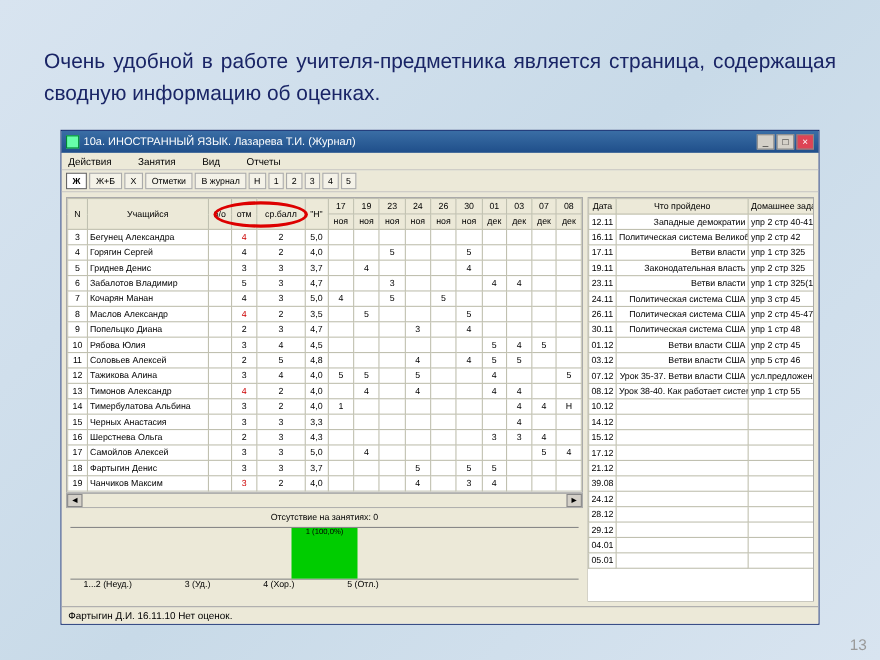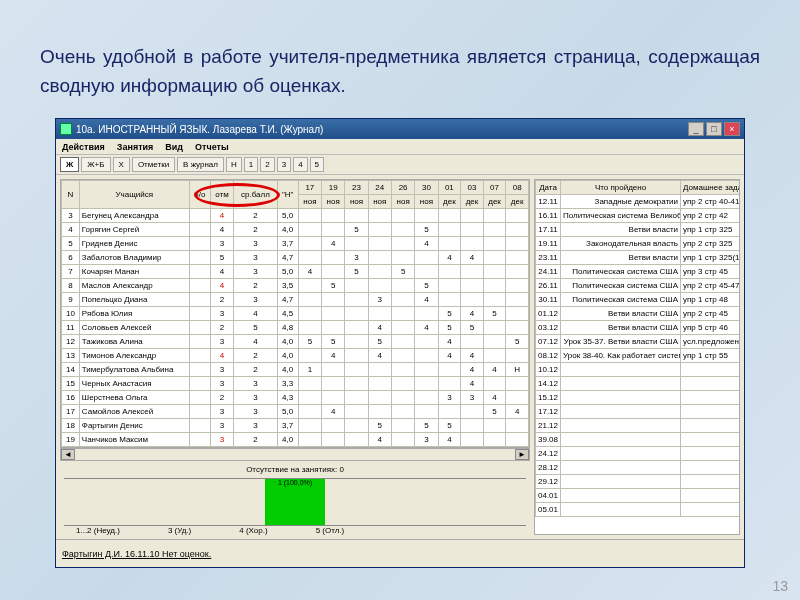--- a/index.html
+++ b/index.html
@@ -33,21 +33,21 @@
     font-size: 10px;
     padding: 0 4px;
   }
   .titlebar .icon { width:12px; height:12px; background:#6fa; border:1px solid #083; margin-right:4px; }
   .titlebar .title { flex:1; }
   .winbtns { display:flex; gap:2px; }
   .winbtn { width:16px; height:14px; background:#d4d0c8; border:1px solid #888; font-size:9px; text-align:center; line-height:12px; color:#222; }
   .winbtn.close { background:#d45; color:#fff; }
   .menubar {
     height:16px; background:#ece9d8; border-bottom:1px solid #bbb;
-    display:flex; gap:12px; padding:0 6px; font-size:9px; align-items:center;font-weight:bold;
+    display:flex; gap:24px; padding:0 6px; font-size:9px; align-items:center;
   }
   .toolbar {
     height:20px; background:#ece9d8; border-bottom:1px solid #bbb;
     display:flex; gap:2px; padding:2px 4px; align-items:center;
   }
   .tbtn {
     border:1px solid #aaa; background:#f4f2e8;
     font-size:8px; padding:1px 5px; height:15px; line-height:12px;
   }
   .tbtn.active { background:#fff; border-color:#666; font-weight:bold; }
@@ -80,22 +80,22 @@
   .chartbox {
     display:flex; align-items:flex-end; gap:60px;
     height:48px; border-top:1px solid #888; border-bottom:1px solid #888;
     padding:0 24px; position:relative; margin-top:4px;
   }
   .chartbox .bar {
     width:60px; background:#0c0; text-align:center; font-size:7px;
   }
   .chartlabels { display:flex; gap:48px; font-size:8px; padding:0 12px; }
   .statusbar {
-    height:28px; background:#ece9d8; border-top:1px solid #aaa;
-    font-size:9px; padding:0 6px; display:flex; align-items:center;text-decoration:underline;
+    height:16px; background:#ece9d8; border-top:1px solid #aaa;
+    font-size:9px; padding:0 6px; display:flex; align-items:center;
   }
   .pagenum {
     position:absolute; right:12px; bottom:6px; font-size:14px; color:#999;
   }
   .scrollbar-h { height:14px; background:#ece9d8; display:flex; border:1px solid #aaa; }
   .scrollbar-h .arrow { width:14px; background:#d4d0c8; border:1px solid #888; text-align:center; font-size:8px; }
   .right table.grid td.topic { text-align:right; max-width:120px; overflow:hidden; }
   .right table.grid td.hw { text-align:left; max-width:80px; overflow:hidden; }
 </style>
 </head>

